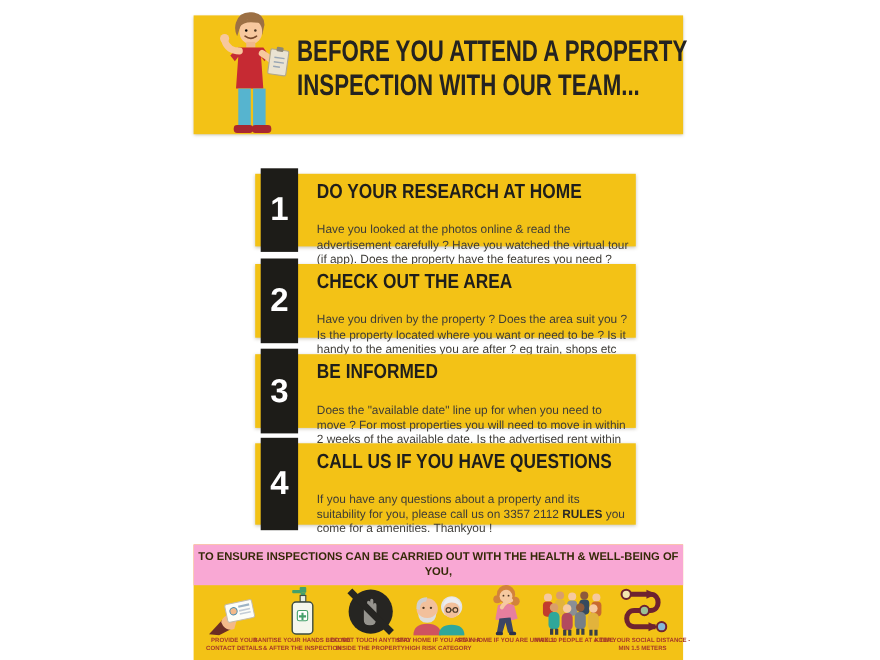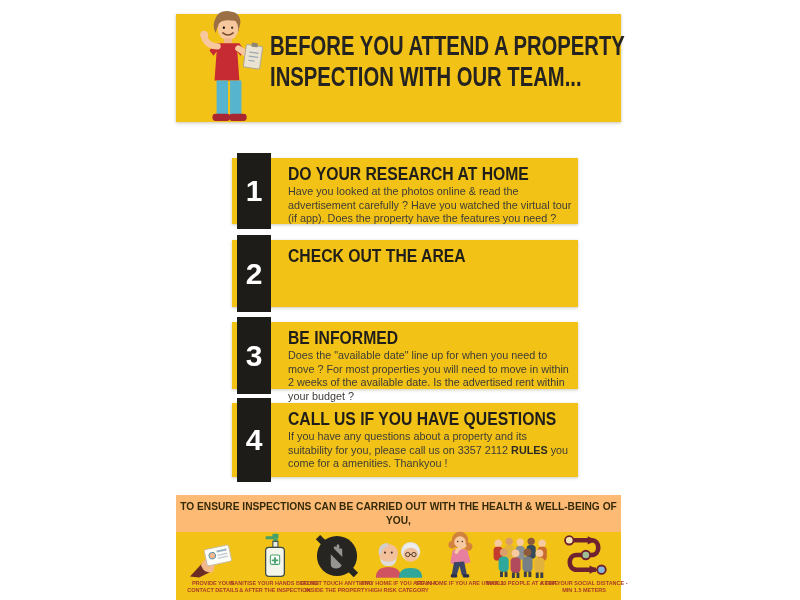--- a/index.html
+++ b/index.html
@@ -29,31 +29,31 @@
     position:absolute; left:5px; top:-5px; bottom:-5px; width:34px;
     background:#1d1c18; color:#ffffff; display:flex; align-items:center; justify-content:center;
     font-size:30px; font-weight:700;
   }
   .step-content { margin-left:56px; padding:6px 6px 4px 0; }
   .step-heading {
     display:inline-block; font-weight:700; font-size:18.5px; line-height:20px;
     color:#1f1e1b; transform:scaleX(0.85); transform-origin:0 0; white-space:nowrap;
   }
   .step-body {
-    font-size:10.8px; line-height:13.7px; color:#3e3c37; width:286px; margin-top:1px;
+    font-size:10.8px; line-height:13.7px; color:#3e3c37; width:286px; margin-top:18px;
   }
   .step-body b { color:#2c2a26; }
 
   
   .rules-panel {
     position:absolute; left:176px; top:495px; width:445px; height:105px;
     background:#f3c216;
   }
   .rules-banner {
-    position:absolute; left:0; top:0; width:100%; height:37px; background:#fdba74;
+    position:absolute; left:0; top:0; width:100%; height:37px; background:#f9a8d4;
     display:flex; flex-direction:column; align-items:center; justify-content:center;
     font-weight:700; font-size:10.2px; line-height:13.5px; color:#352a08; text-align:center;
   }
   .rules-row {
     position:absolute; left:0; top:37px; width:100%; height:68px;
     display:flex; padding:0 6px; box-sizing:border-box;
   }
   .rule-item { flex:1; display:flex; flex-direction:column; align-items:center; min-width:0; }
   .rule-icon-box { height:46px; display:flex; align-items:flex-end; justify-content:center; }
   .rule-caption {
@@ -103,20 +103,21 @@
     <div class="step-content">
       <span class="step-heading">DO YOUR RESEARCH AT HOME</span>
       <div class="step-body">Have you looked at the photos online &amp; read the advertisement carefully ? Have you watched the virtual tour (if app). Does the property have the features you need ?</div>
     </div>
   </div>
 
   <div class="step" style="top:240px; height:67px;">
     <div class="step-tab">2</div>
     <div class="step-content">
       <span class="step-heading">CHECK OUT THE AREA</span>
+      <div class="step-body">Have you driven by the property ? Does the area suit you ? Is the property located where you want or need to be ? Is it handy to the amenities you are after ? eg train, shops etc</div>
     </div>
   </div>
 
   <div class="step" style="top:322px; height:67px;">
     <div class="step-tab">3</div>
     <div class="step-content">
       <span class="step-heading">BE INFORMED</span>
       <div class="step-body">Does the "available date" line up for when you need to move ? For most properties you will need to move in within 2 weeks of the available date. Is the advertised rent within your budget ?</div>
     </div>
   </div>

